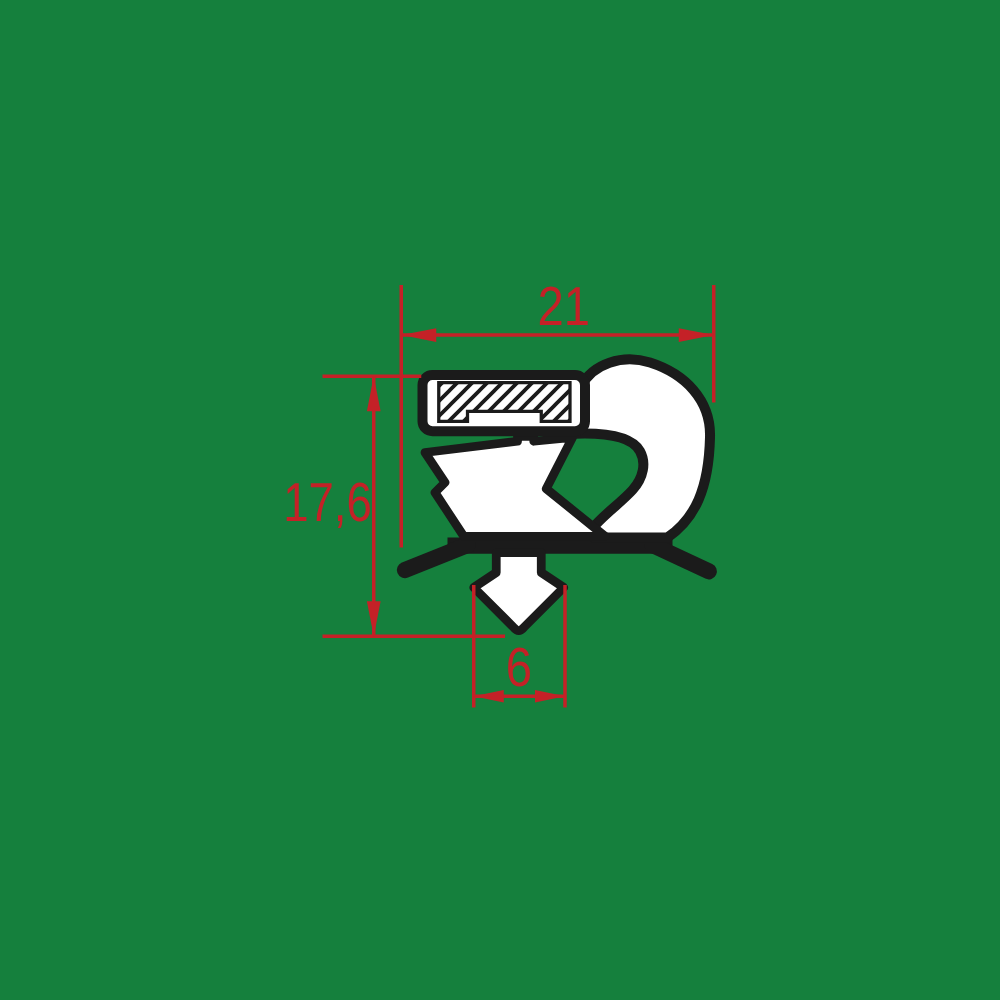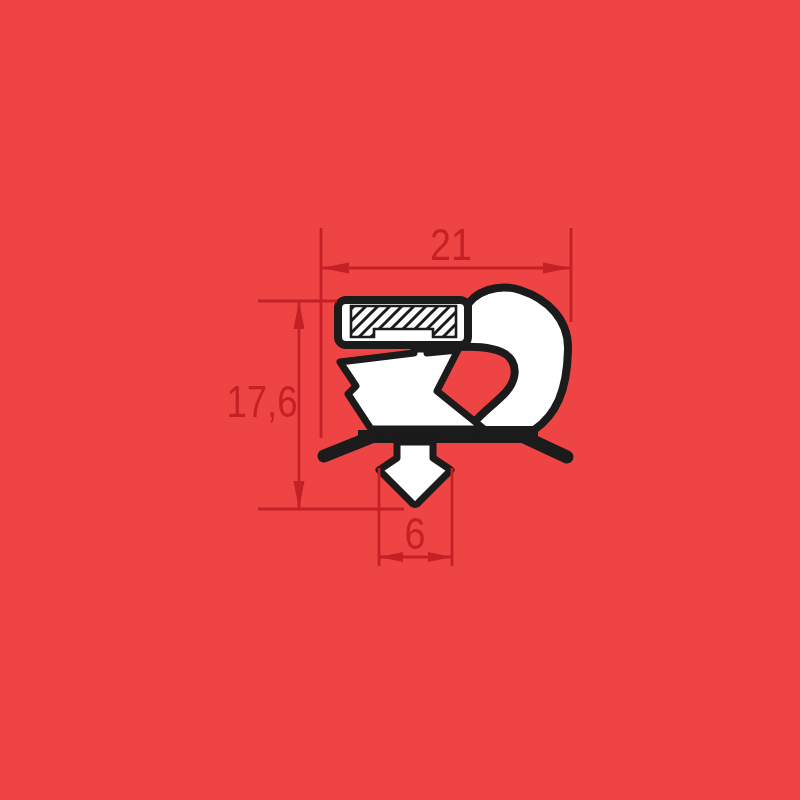--- a/index.html
+++ b/index.html
@@ -4,21 +4,21 @@
 <style>
   html, body {
     margin: 0;
     padding: 0;
     background: #ffffff;
   }
   #canvas {
     position: relative;
     width: 800px;
     height: 800px;
-    background: #ef4444;
+    background: #15803d;
     overflow: hidden;
   }
   svg { display: block; }
   .dim-label {
     font-family: "Liberation Sans", sans-serif;
     font-size: 44px;
     font-weight: normal;
   }
 </style>
 </head>

